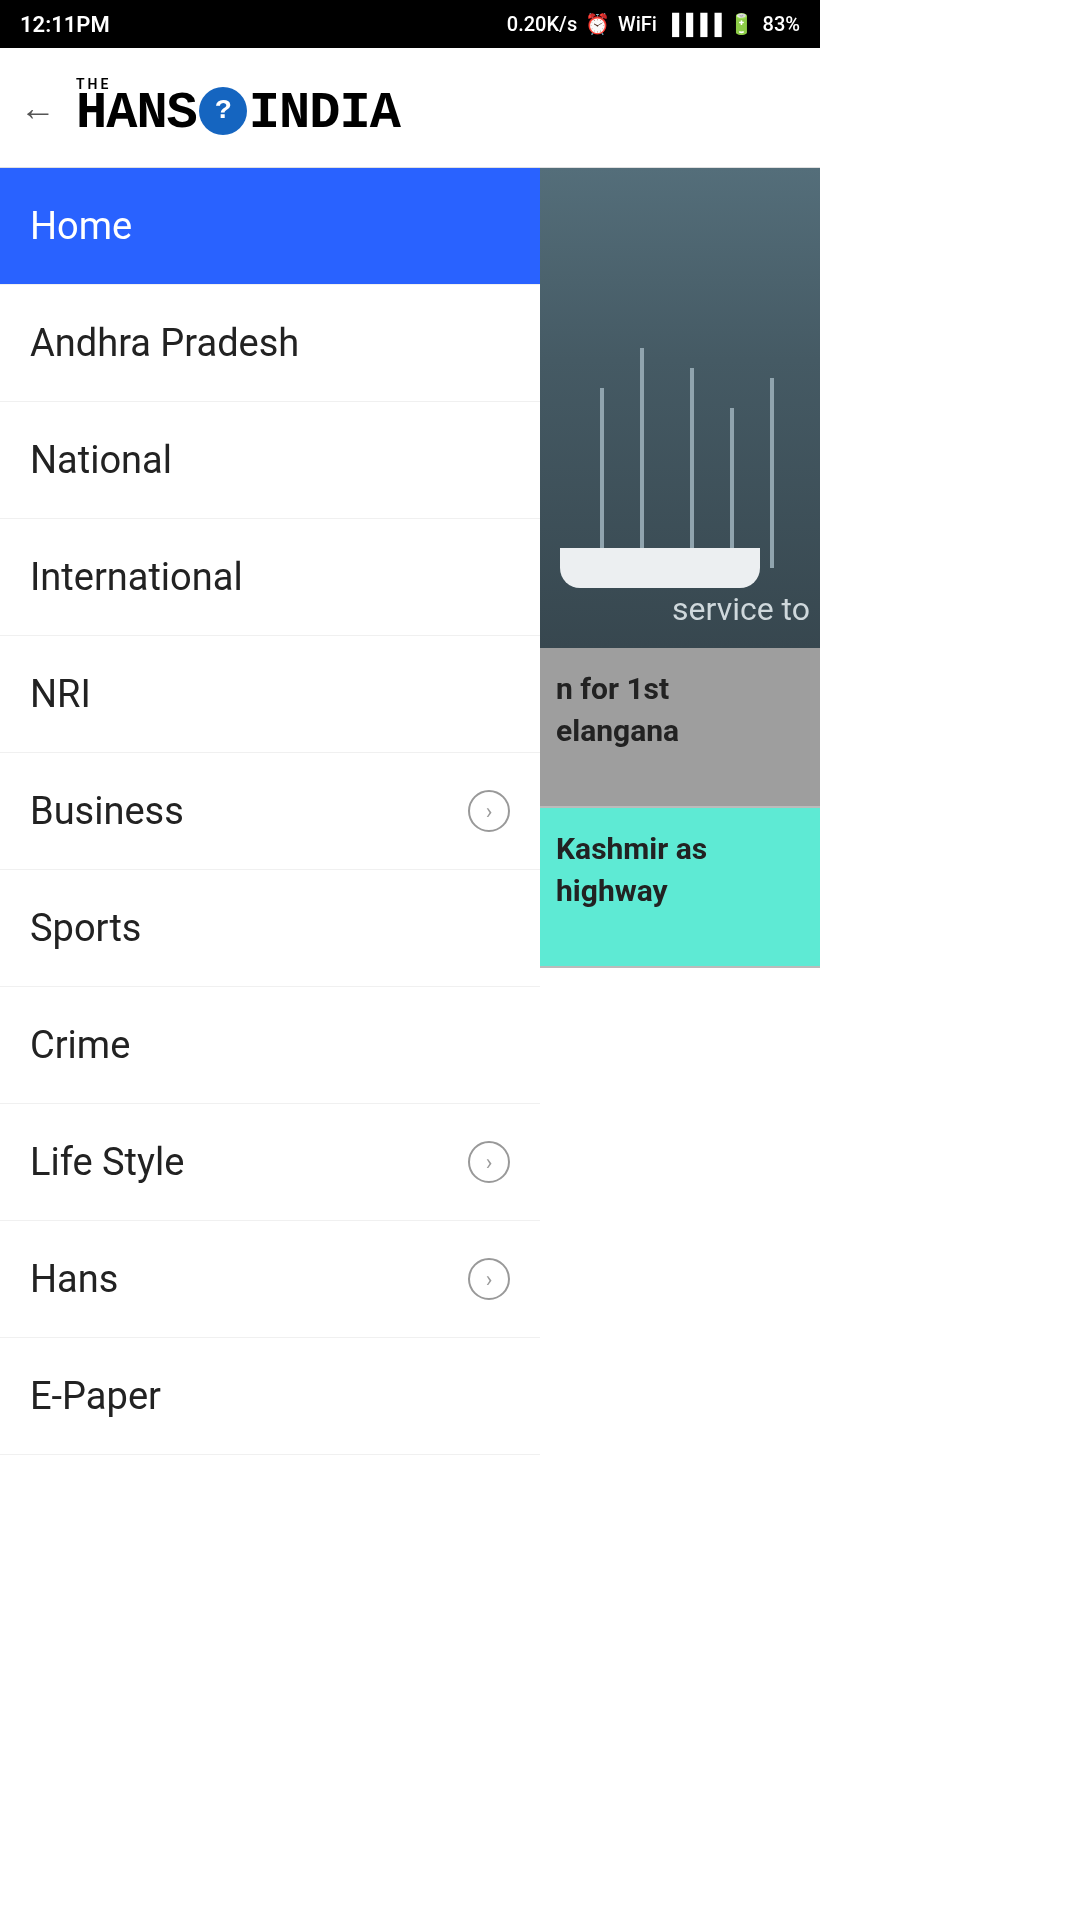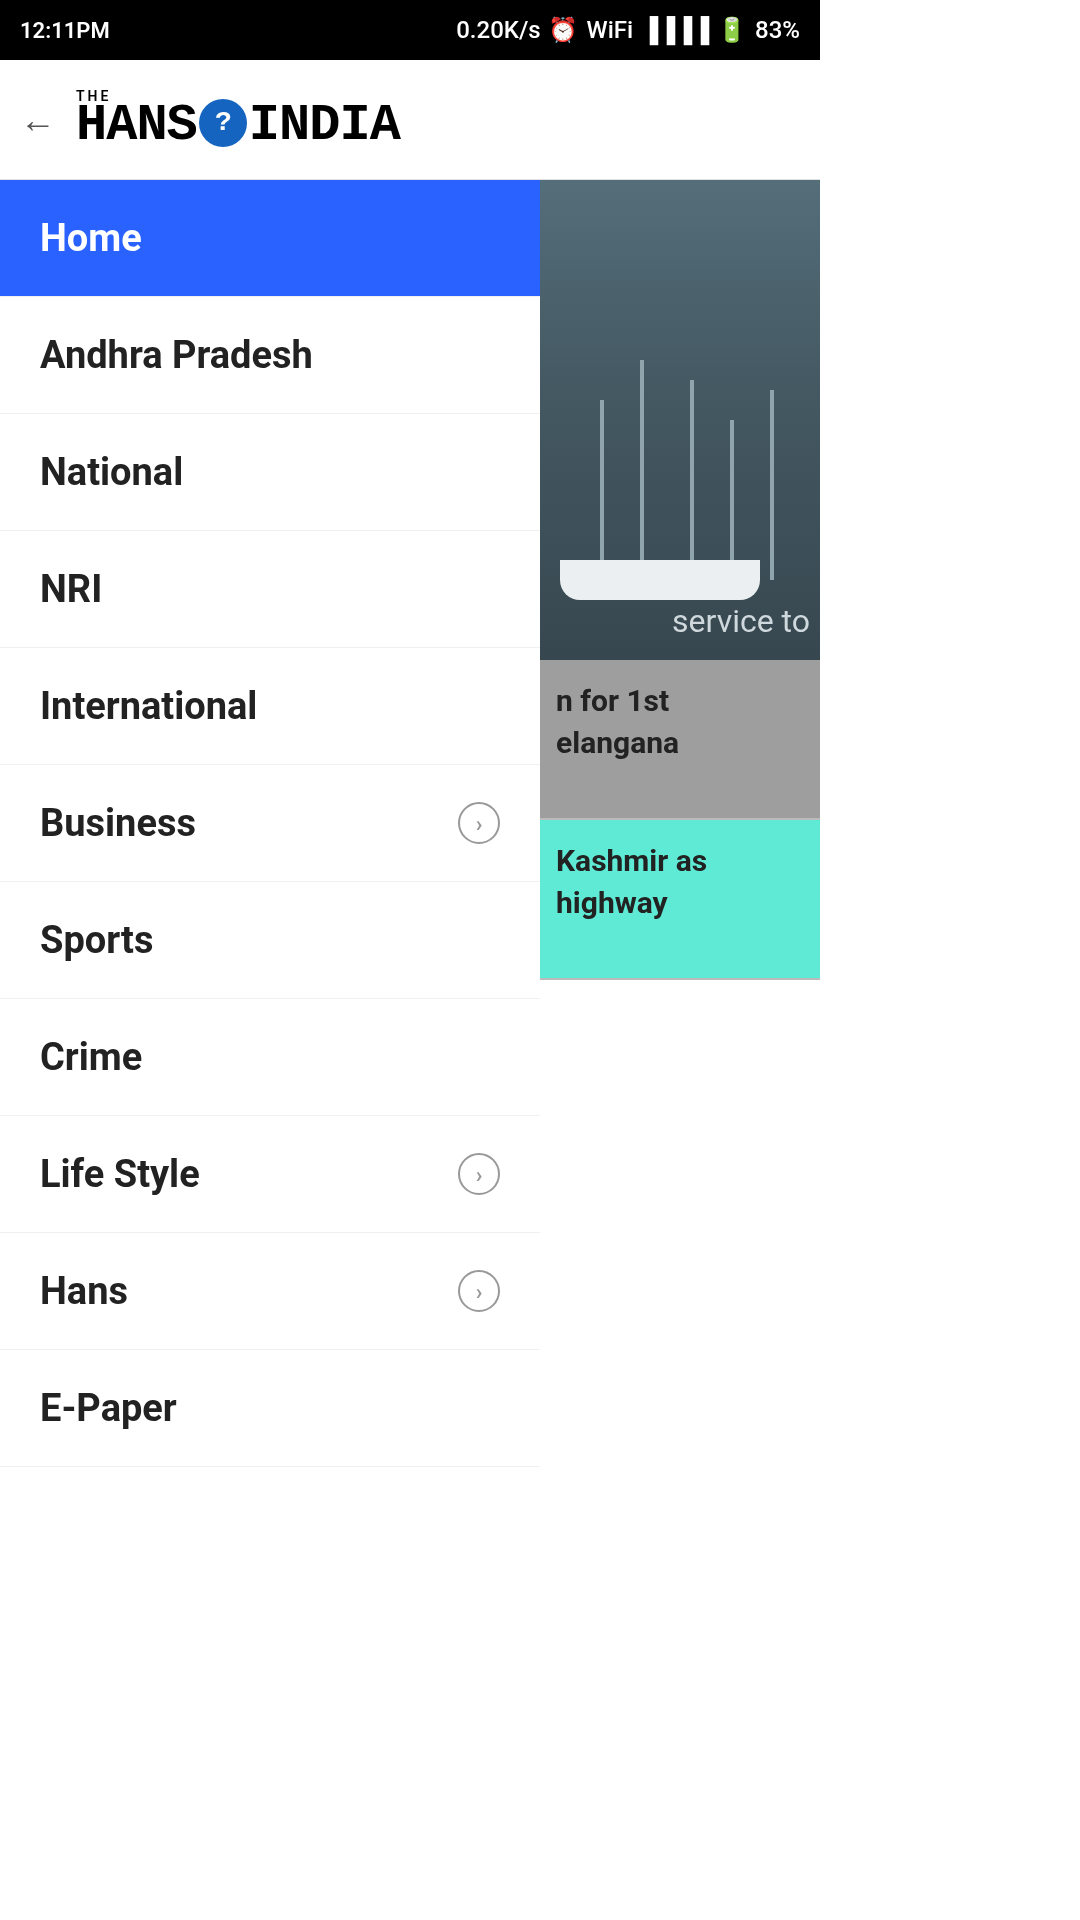--- a/index.html
+++ b/index.html
@@ -10,37 +10,37 @@
       min-height: 1920px;
       background: #ffffff;
       font-family: -apple-system, BlinkMacSystemFont, 'Segoe UI', Roboto, sans-serif;
       position: relative;
       overflow-x: hidden;
     }
 
     
     .status-bar {
       width: 100%;
-      height: 60px;
+      height: 48px;
       background: #000000;
       display: flex;
       align-items: center;
       justify-content: space-between;
       padding: 0 20px;
       color: #ffffff;
       font-size: 22px;
       font-weight: 500;
       gap: 23px;
     }
     .status-left { font-weight: 600; }
     .status-right {
       display: flex;
       align-items: center;
       gap: 8px;
-      font-size: 24px;
+      font-size: 20px;
     }
 
     
     .header {
       width: 100%;
       height: 120px;
       background: #ffffff;
       display: flex;
       align-items: center;
       padding: 0 20px;
@@ -104,25 +104,25 @@
     .side-menu {
       width: 540px;
       background: #ffffff;
       z-index: 10;
     }
 
     .menu-item {
       display: flex;
       align-items: center;
       justify-content: space-between;
-      padding: 36px 40px;
+      padding: 36px 30px;
       border-bottom: 1px solid #f0f0f0;
       cursor: pointer;
       font-size: 38px;
-      font-weight: 700;
+      font-weight: 400;
       color: #222222;
     }
 
     .menu-item.active {
       background: #2962ff;
       color: #ffffff;
     }
 
     .menu-item .chevron {
       width: 42px;
@@ -251,25 +251,25 @@
     <div class="menu-item">
       <span>Andhra Pradesh</span>
     </div>
 
 
     <div class="menu-item">
       <span>National</span>
     </div>
 
     <div class="menu-item">
+      <span>International</span>
+    </div>
+
+    <div class="menu-item">
       <span>NRI</span>
-    </div>
-
-    <div class="menu-item">
-      <span>International</span>
     </div>
 
     <div class="menu-item">
       <span>Business</span>
       <div class="chevron">›</div>
     </div>
 
     <div class="menu-item">
       <span>Sports</span>
     </div>

